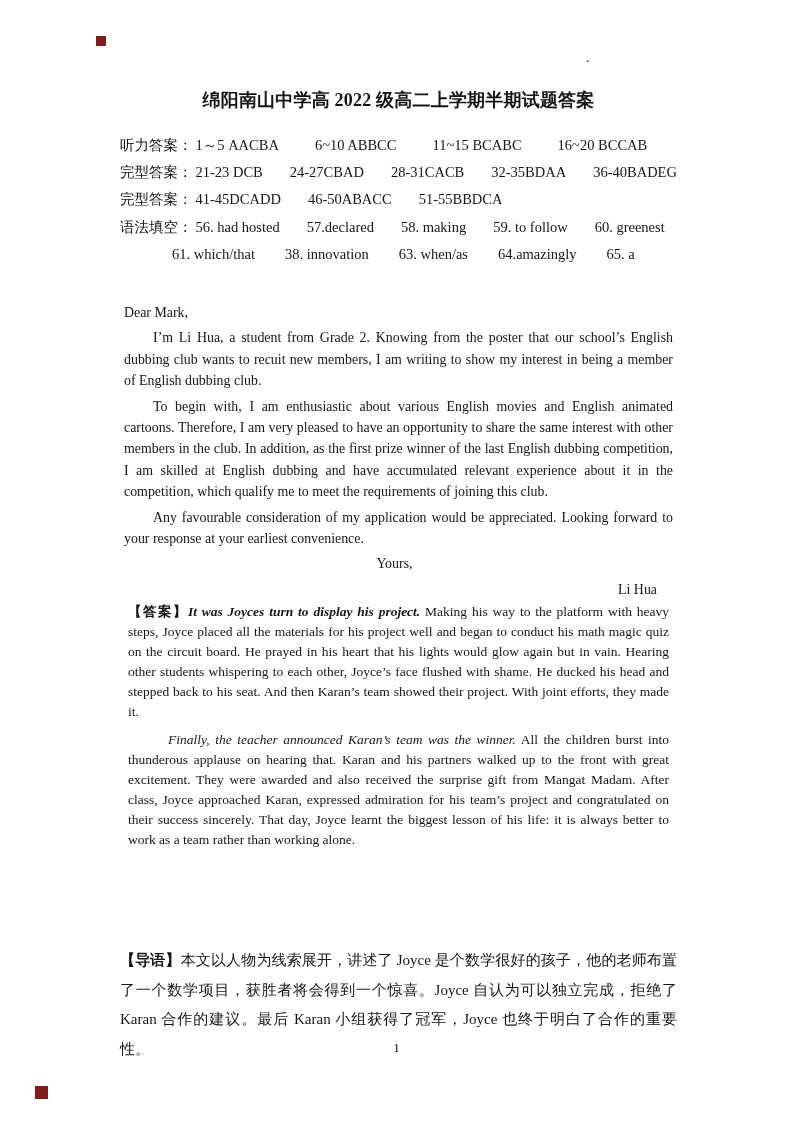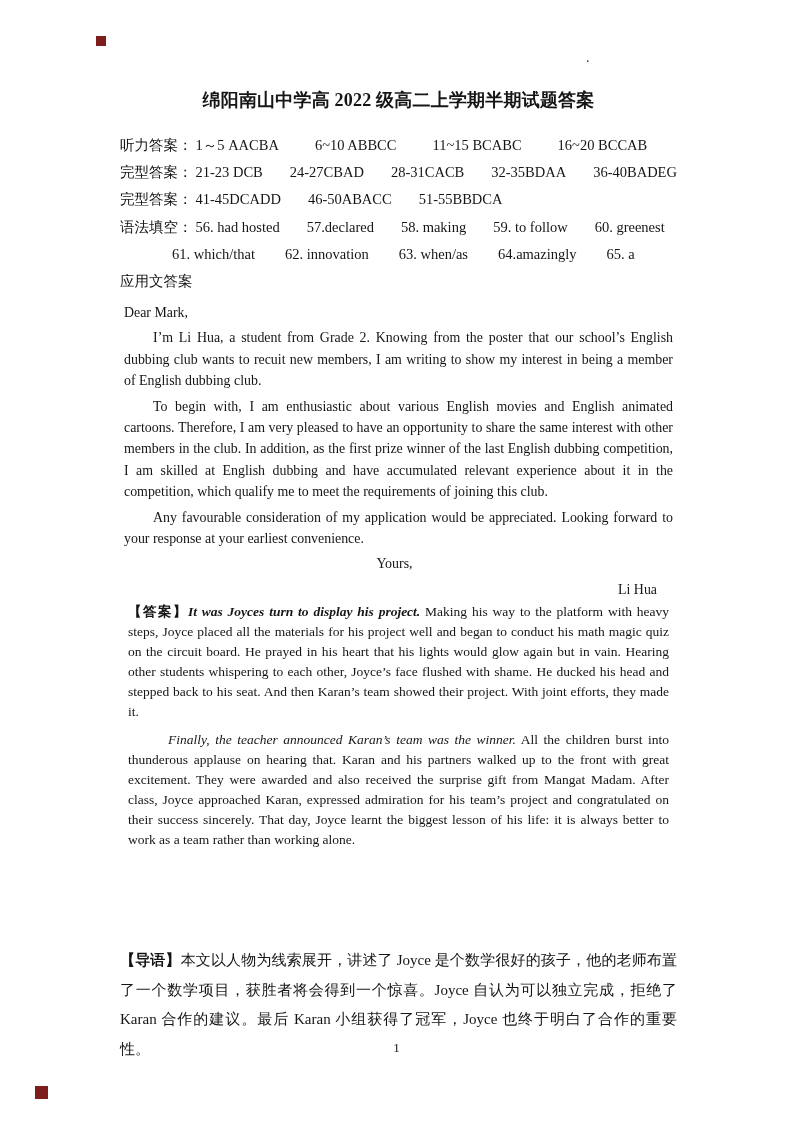--- a/index.html
+++ b/index.html
@@ -73,24 +73,21 @@
   <div class="ans-line">
     <span class="ans-label">完型答案：</span><span class="ans-group">21-23 DCB</span><span class="ans-group">24-27CBAD</span><span class="ans-group">28-31CACB</span><span class="ans-group">32-35BDAA</span><span class="ans-group">36-40BADEG</span>
   </div>
   <div class="ans-line">
     <span class="ans-label">完型答案：</span><span class="ans-group">41-45DCADD</span><span class="ans-group">46-50ABACC</span><span class="ans-group">51-55BBDCA</span>
   </div>
   <div class="ans-line">
     <span class="ans-label">语法填空：</span><span class="ans-group">56. had hosted</span><span class="ans-group">57.declared</span><span class="ans-group">58. making</span><span class="ans-group">59. to follow</span><span class="ans-group">60. greenest</span>
   </div>
   <div class="ans-line grammar2">
-    <span class="ans-group">61. which/that</span><span class="ans-group">62. innovation</span><span class="ans-group">63. when/as</span><span class="ans-group">64.amazingly</span><span class="ans-group">65. a</span>
-  </div>
-  <div class="ans-line">
-    <span>应用文答案</span>
+    <span class="ans-group">61. which/that</span><span class="ans-group">38. innovation</span><span class="ans-group">63. when/as</span><span class="ans-group">64.amazingly</span><span class="ans-group">65. a</span>
   </div>
 </div>
 
 <div class="abs letter">
   <p class="letter-salutation">Dear Mark,</p>
   <p class="letter-para">I’m Li Hua, a student from Grade 2. Knowing from the poster that our school’s English dubbing club wants to recuit new members, I am writing to show my interest in being a member of English dubbing club.</p>
   <p class="letter-para">To begin with, I am enthusiastic about various English movies and English animated cartoons. Therefore, I am very pleased to have an opportunity to share the same interest with other members in the club. In addition, as the first prize winner of the last English dubbing competition, I am skilled at English dubbing and have accumulated relevant experience about it in the competition, which qualify me to meet the requirements of joining this club.</p>
   <p class="letter-para">Any favourable consideration of my application would be appreciated. Looking forward to your response at your earliest convenience.</p>
   <p class="letter-closing">Yours,</p>
   <p class="letter-signature">Li Hua</p>

